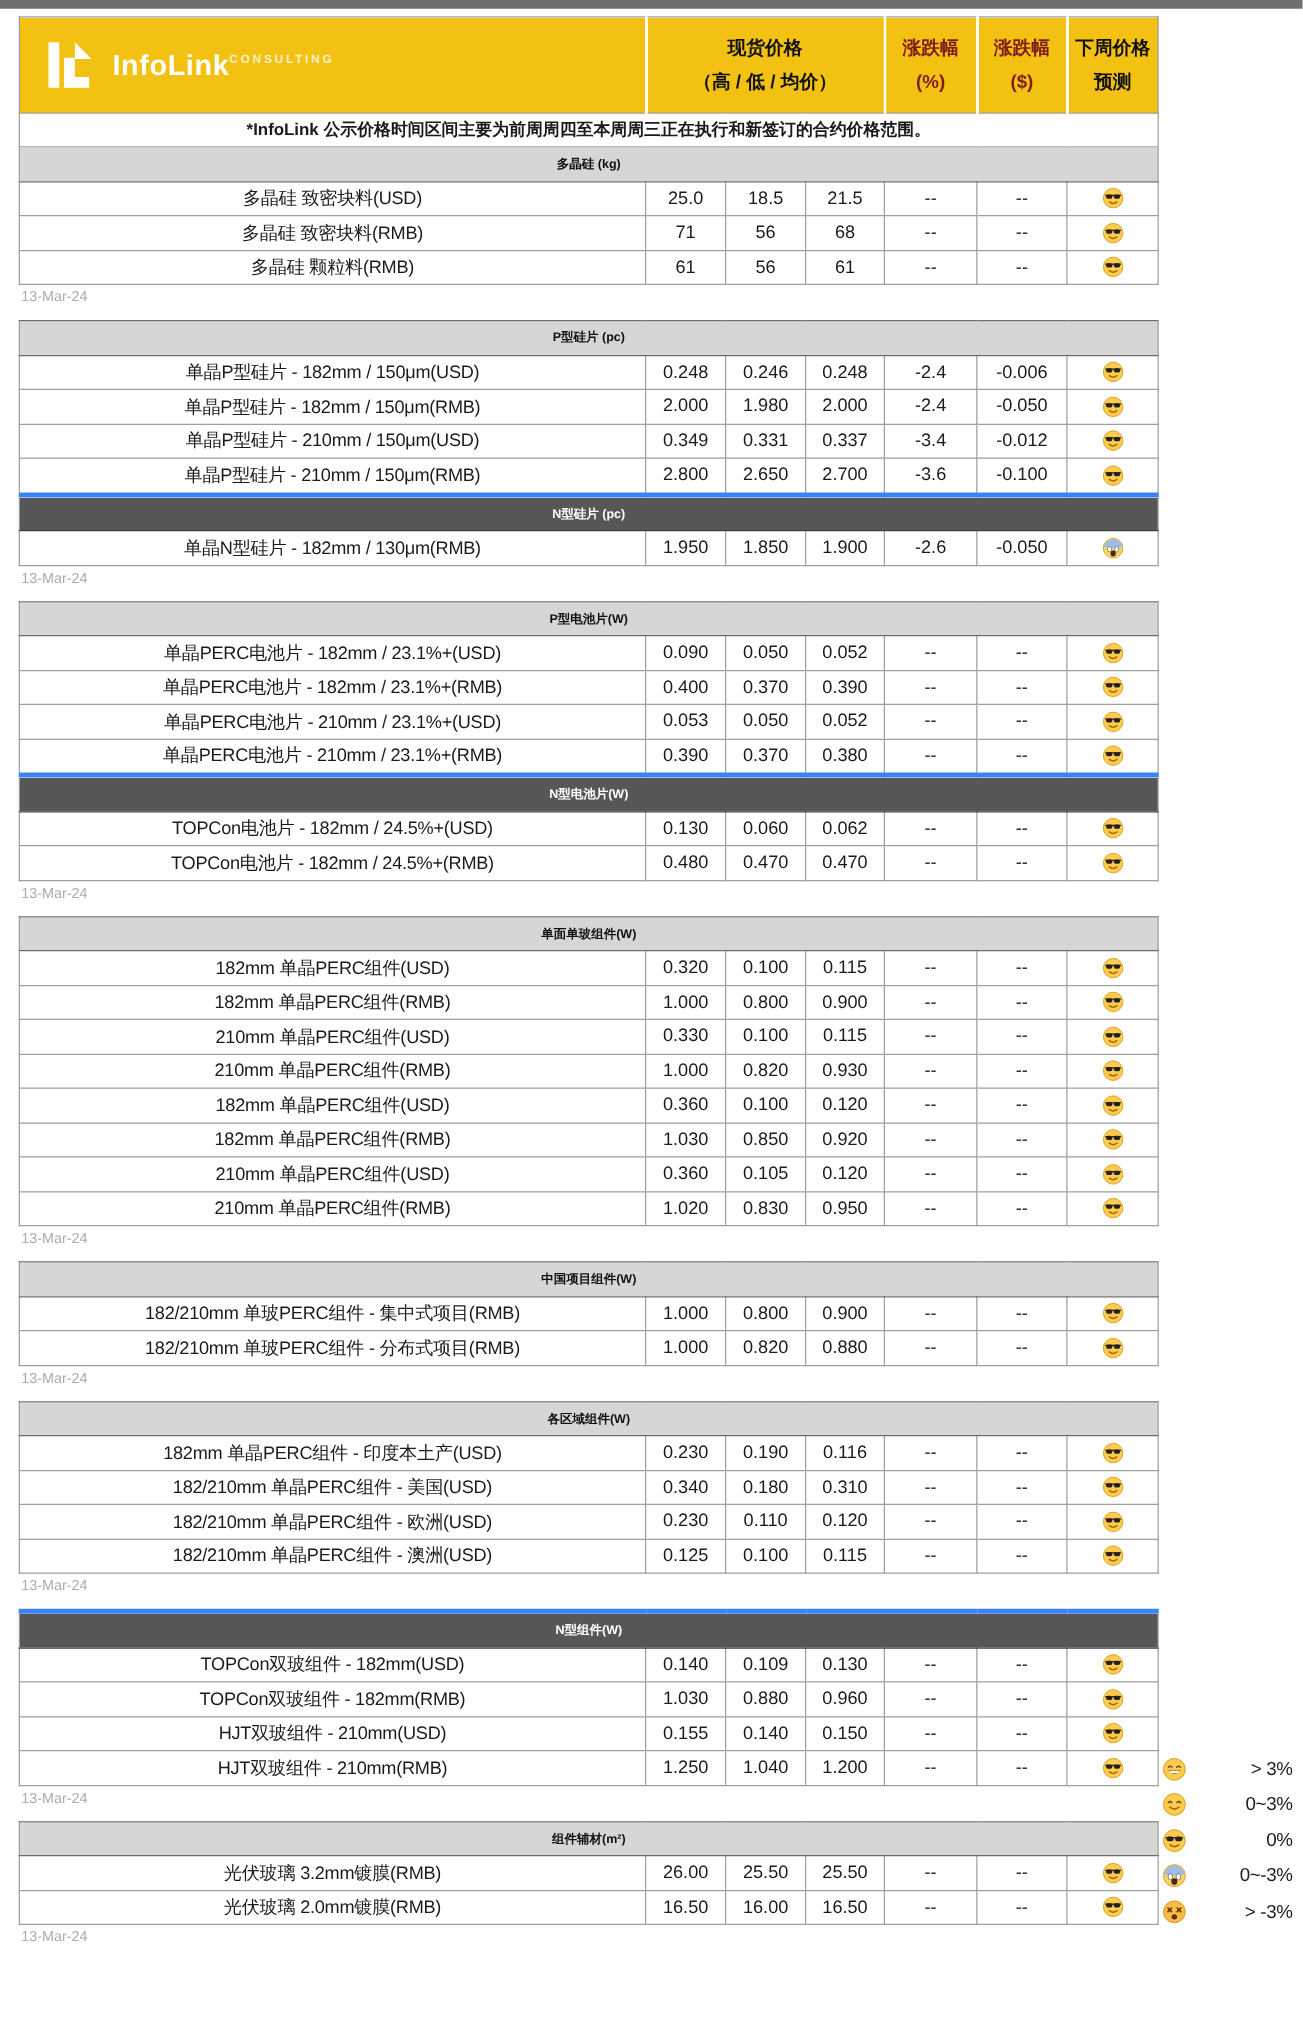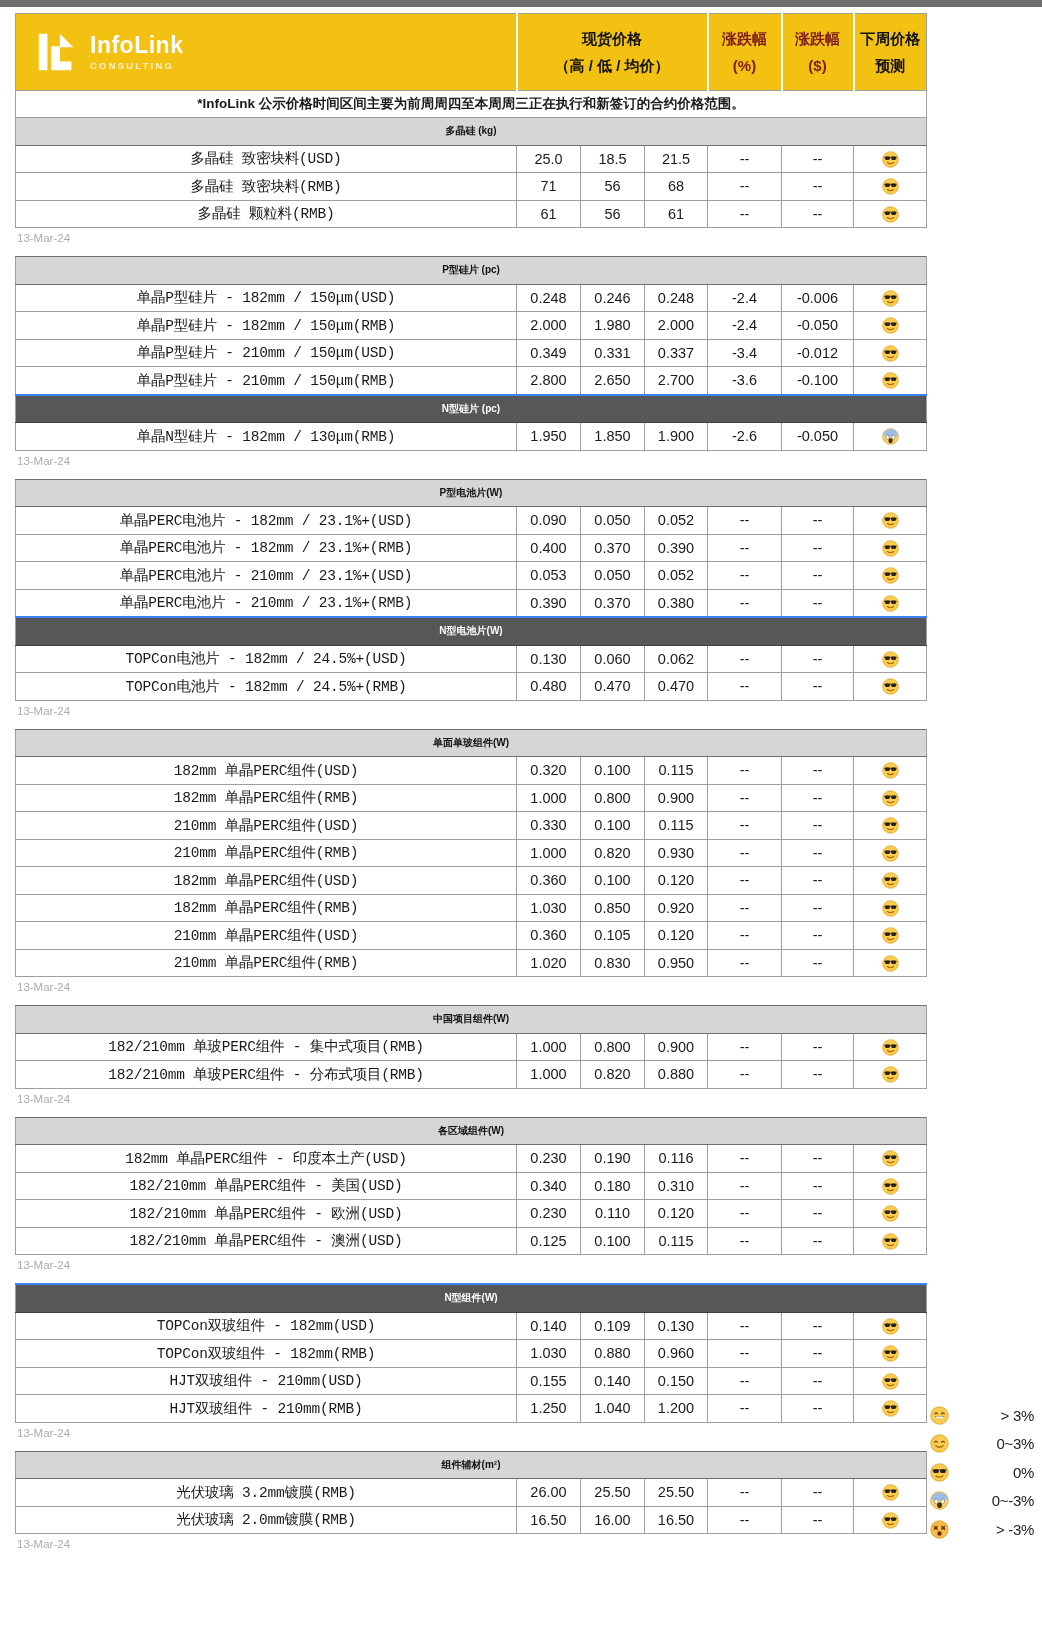--- a/index.html
+++ b/index.html
@@ -10,41 +10,41 @@
   }
   .top-bar{position:absolute;top:0;left:0;width:1042px;height:7px;background:#6f6f6f;}
   #content{position:absolute;top:13px;left:15px;width:911px;}
 
   table.block{border-collapse:collapse;table-layout:fixed;width:911px;}
   table.block td{
     border:1px solid #9f9f9f;height:26.5px;padding:0;
     font-size:14.5px;color:#1a1a1a;text-align:center;
     white-space:nowrap;overflow:hidden;
   }
-  td.item{text-align:left;padding-left:8px;font-size:14px;letter-spacing:-0.2px;font-family:Liberation Mono, monospace;}
+  td.item{text-align:left;padding-left:8px;font-size:14px;letter-spacing:-0.2px;}
   .neg{color:#CF2129;}
 
   
   tr.yhead td{
     background:#F2C112;height:76px;vertical-align:middle;
     font-weight:bold;font-size:15px;color:#111;line-height:1.8;
     border:1px solid #9f9f9f;
   }
   tr.yhead td + td{border-left:2px solid rgba(255,255,255,0.92);}
   tr.yhead td.redhead{color:#7f1d1d;}
   .logo-wrap{display:flex;align-items:center;padding-left:18px;gap:10px;}
-  .brand-text{display:flex;flex-direction:column;line-height:1.05;text-align:left;}
+  .brand-text{display:flex;flex-direction:row;line-height:1.05;text-align:left;}
   .brand-name{color:#ffffff;font-size:23px;font-weight:bold;letter-spacing:0.5px;}
   .brand-sub{color:rgba(255,255,255,0.78);font-size:9.5px;font-weight:bold;letter-spacing:2.2px;margin-top:3px;}
 
   tr.note-row td{font-weight:bold;font-size:13.5px;height:26px;background:#fff;}
 
   tr.sec td{font-weight:bold;font-size:10px;}
   tr.sec.light td{background:#D6D6D6;color:#111;border-top:1px solid #6e6e6e;border-bottom:1px solid #6e6e6e;}
-  tr.sec.dark td{background:#575757;color:#ffffff;border-top:2px solid #3b82f6;border-bottom:1px solid #3f3f3f;}
+  tr.sec.dark td{background:#575757;color:#ffffff;border-top:4px solid #3b82f6;border-bottom:1px solid #3f3f3f;}
 
   .date-label{color:#ACACAC;font-size:11.5px;line-height:13px;margin:4px 0 11px 2px;}
 
   .emoji{display:inline-block;vertical-align:middle;line-height:0;}
 
   #legend{position:absolute;left:930px;top:1401px;width:104px;}
   .legend-item{display:flex;align-items:center;height:28.5px;}
   .legend-label{flex:1;text-align:right;font-size:15px;color:#222;letter-spacing:-0.3px;}
 </style>
 </head>

